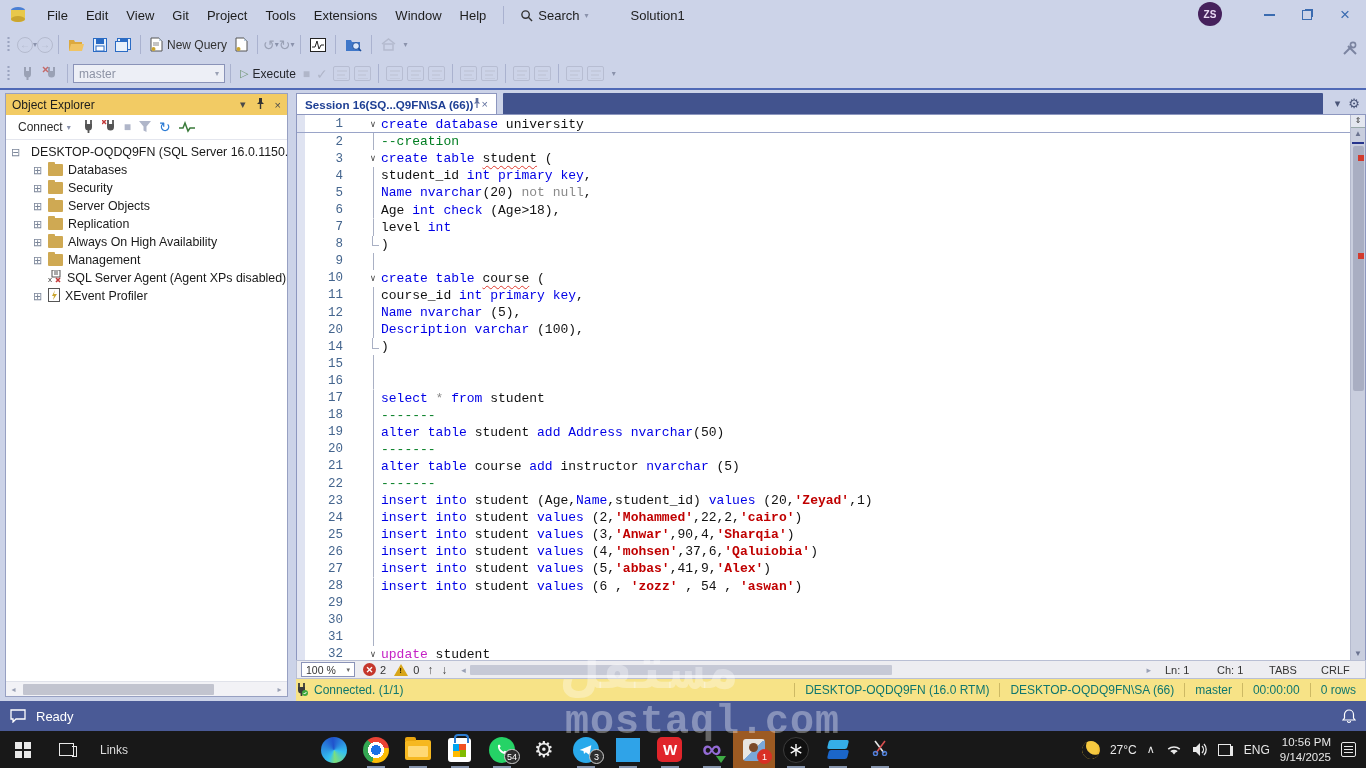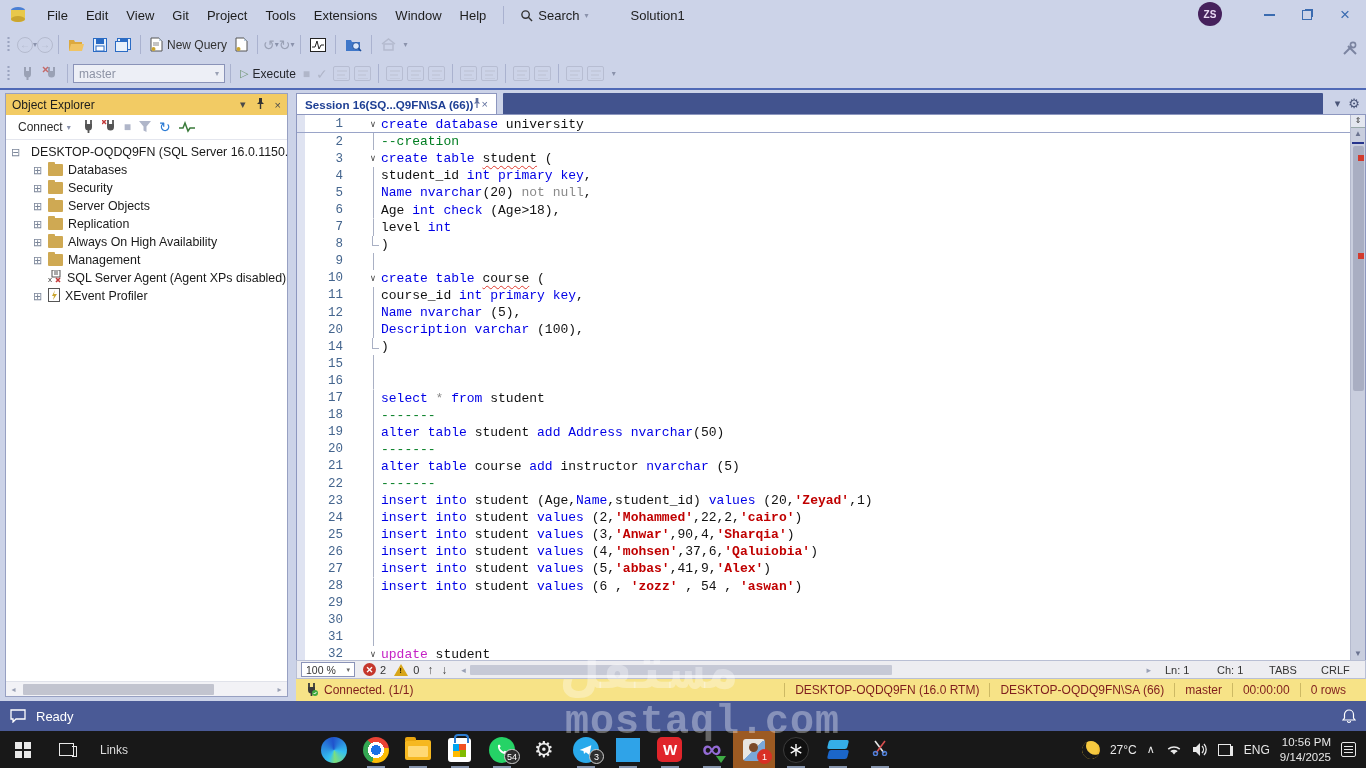--- a/index.html
+++ b/index.html
@@ -98,21 +98,21 @@
   .warntri { width:0; height:0; border-left:7px solid transparent; border-right:7px solid transparent; border-bottom:12px solid #d8a518; position:relative; }
   .warntri i { position:absolute; left:-2px; top:2px; font-style:normal; font-size:8px; color:#3a2c00; font-weight:bold; }
   .es-arrow { color:#4a4a4a; font-size:12px; }
   .es-hs { flex:1; display:flex; align-items:center; margin:0 6px; }
   .es-hs .la { color:#9aa1b5; font-size:9px; }
   .es-hs .trk { flex:1; height:12px; position:relative; }
   .es-hs .th { position:absolute; left:4px; top:1px; height:10px; width:62%; background:#c6c9d6; border-radius:1px; }
   .es-right { display:flex; gap:0; }
   .es-right span { width:52px; }
 
-  .connbar { height:22px; background:#f7e387; display:flex; align-items:center; font-size:12px; color:#7f1d1d; padding:0 10px; flex:0 0 auto; gap:6px;text-align:right; }
+  .connbar { height:22px; background:#f7e387; display:flex; align-items:center; font-size:12px; color:#0f766e; padding:0 0; flex:0 0 auto; gap:6px;text-align:right; }
   .connbar .rt { margin-left:auto; display:flex; align-items:center; }
   .connbar .seg { padding:0 10px; border-left:1px solid #cdb964; white-space:nowrap; }
 
   
   .readybar { height:30px; background:#4a5a96; display:flex; align-items:center; color:#fff; font-size:13px; padding:0 10px; flex:0 0 auto; gap:10px; }
   .readybar .bell { margin-left:auto; }
 
   
   .taskbar { height:37px; background:#181818; display:flex; align-items:stretch; color:#e8e8e8; flex:0 0 auto; }
   .tb-left { display:flex; align-items:center; }

